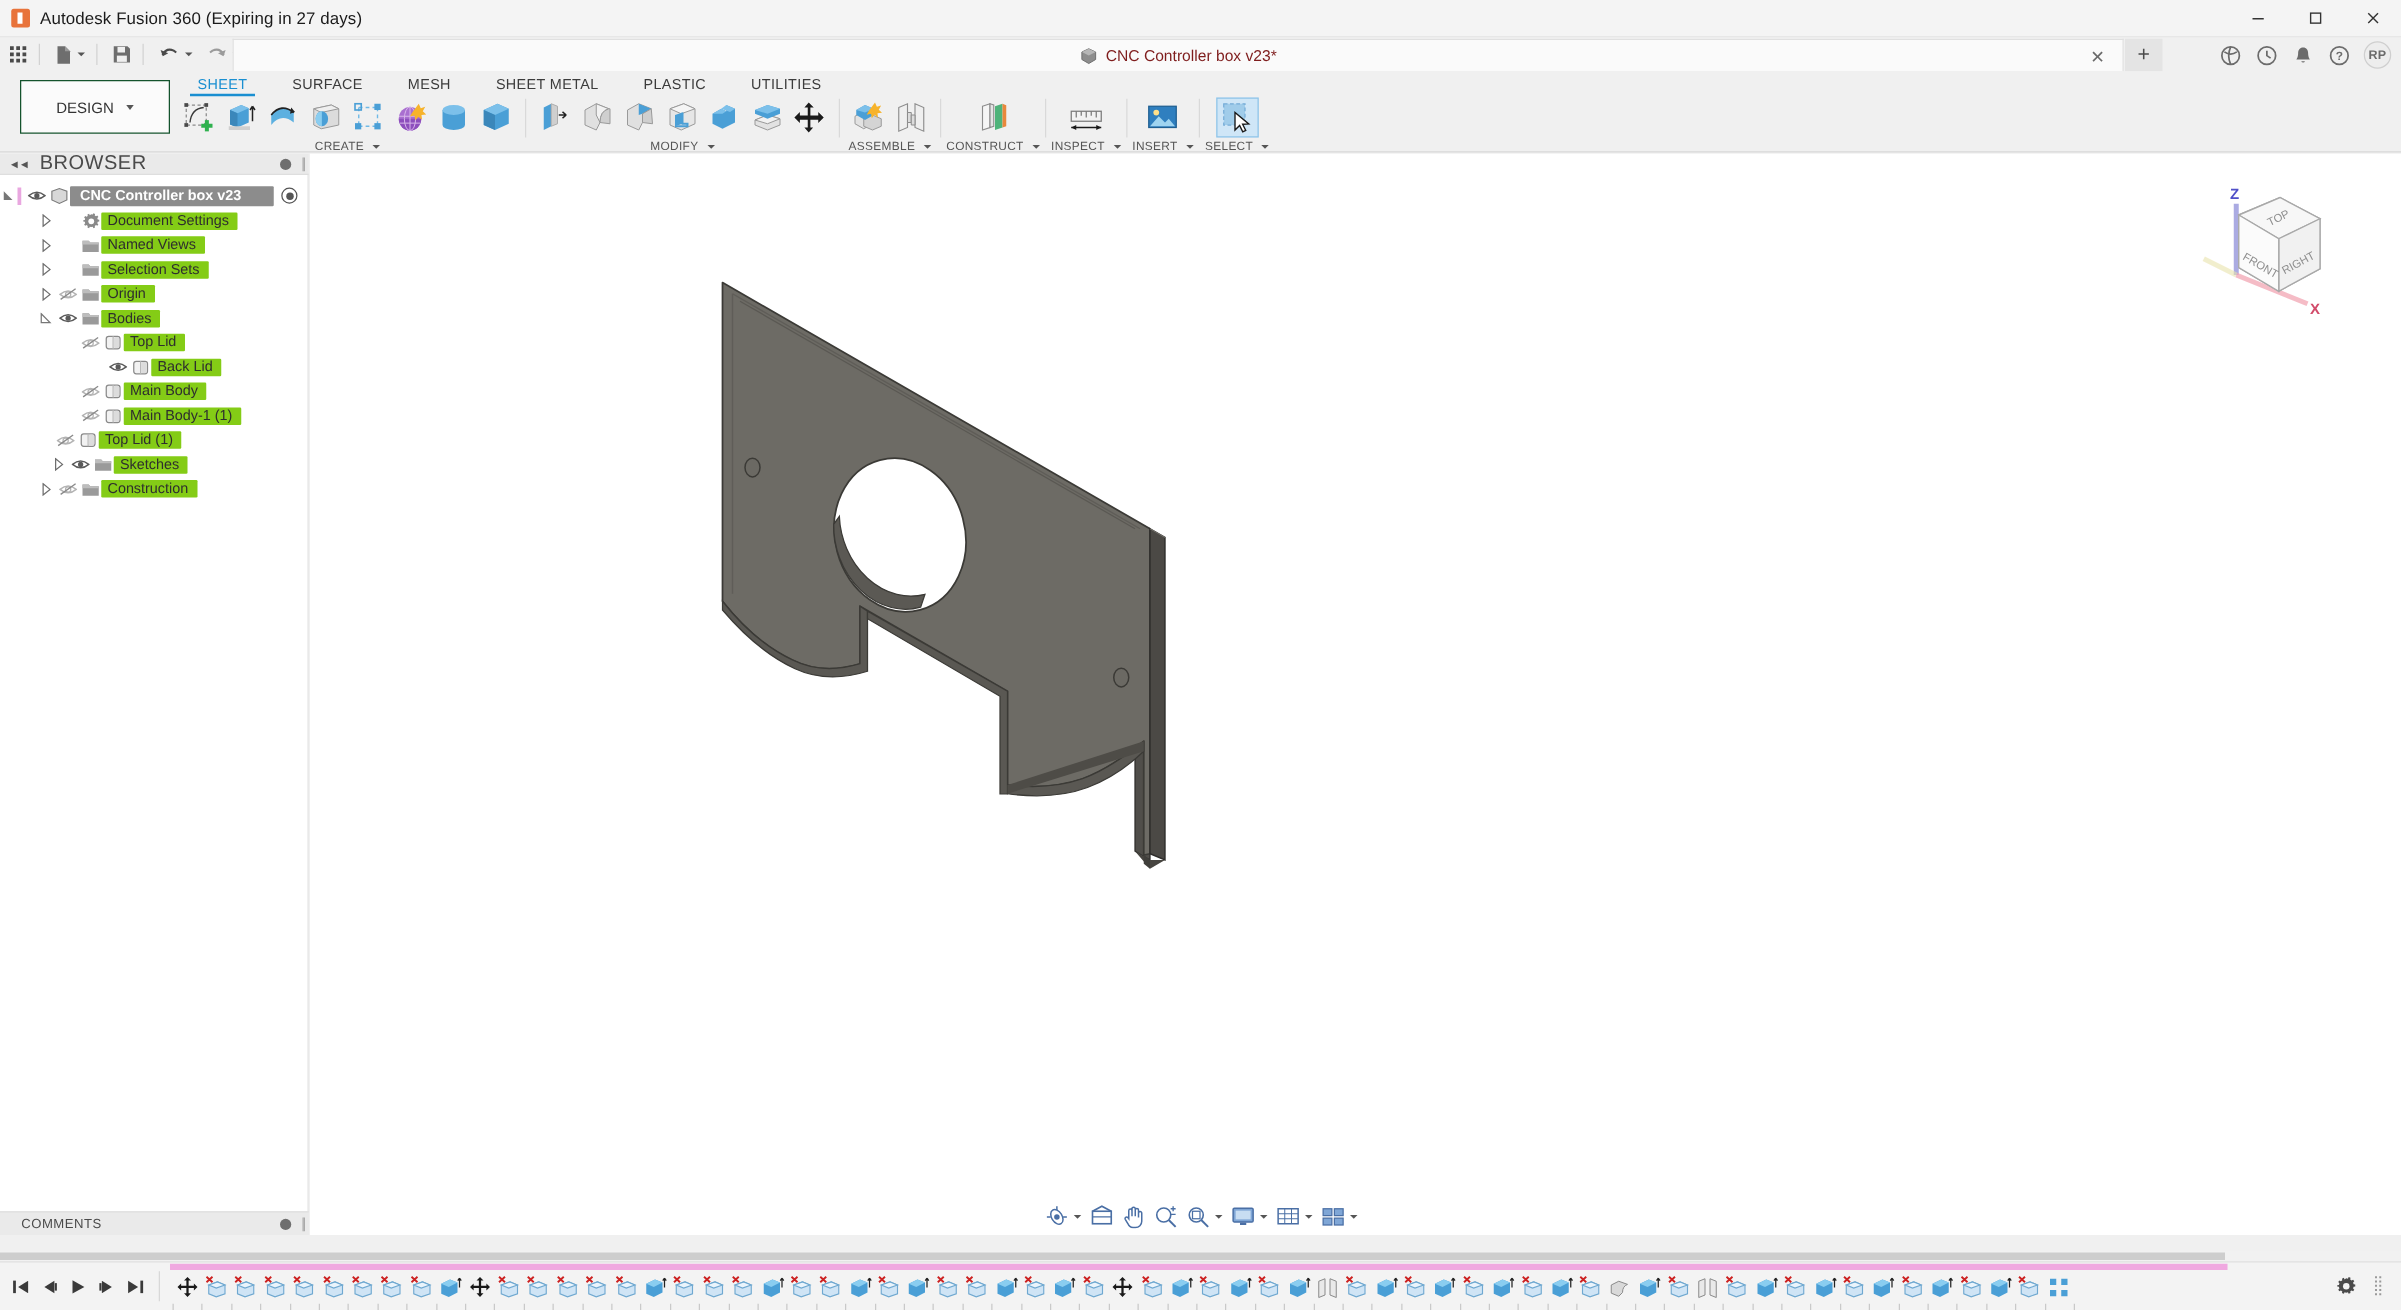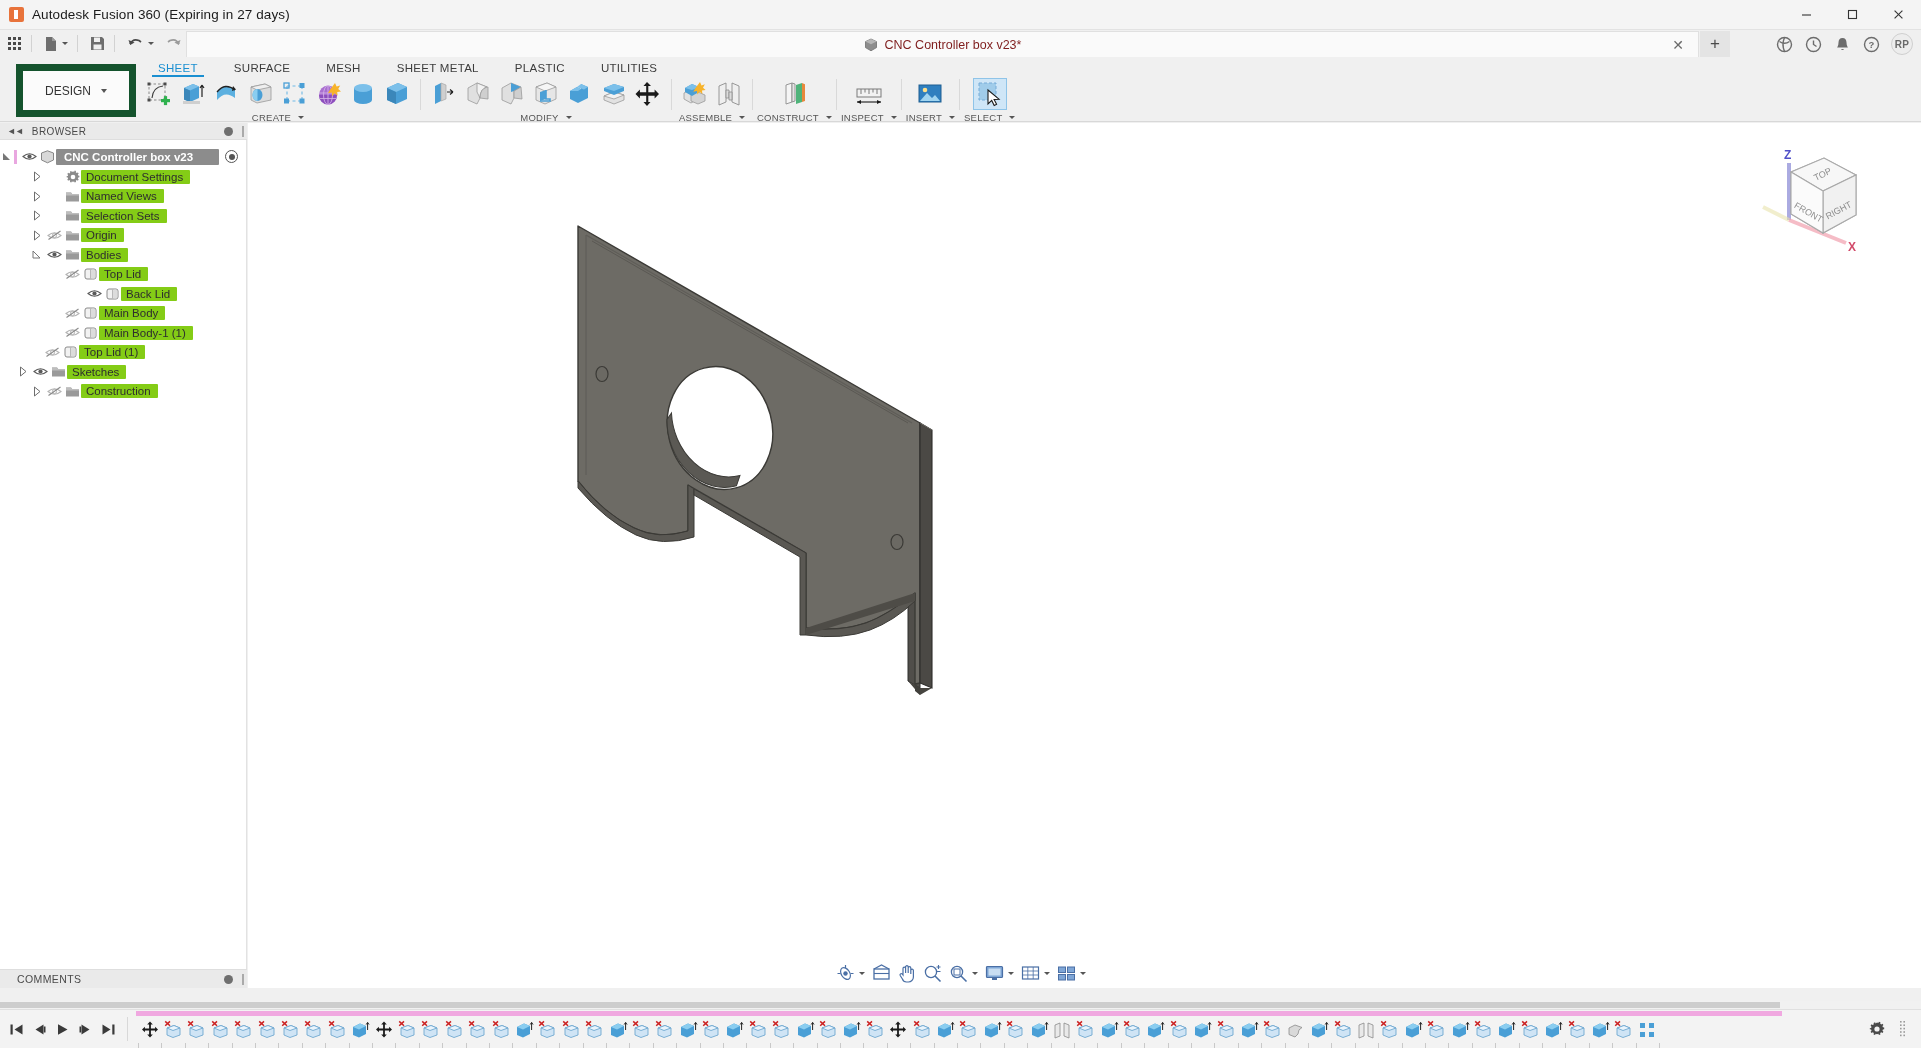--- a/index.html
+++ b/index.html
@@ -71,22 +71,22 @@
     font-size: 10px; color: #6a6a6a; display: flex; align-items: center; justify-content: center;
     letter-spacing: .3px; font-weight: 600; margin-left: 4px;
   }
 
   
   .ribbon {
     position: absolute; top: 57px; left: 0; width: 1921px; height: 65px;
     background: #f0f0f0; border-bottom: 1px solid #d8d8d8;
   }
   .ws-selector {
-    position: absolute; left: 16px; top: 7px; width: 120px; height: 53px;
-    background: #fbfbfb; border: 7px solid #14532d;
+    position: absolute; left: 16px; top: 7px; width: 120px; height: 43px;
+    background: #fbfbfb; border: 1px solid #14532d;
     display: flex; align-items: center; justify-content: center; gap: 6px;
   }
   .ws-selector span { font-size: 12px; color: #333; }
 
   .tabs { position: absolute; left: 140px; top: 0px; display: flex; align-items: flex-start; }
   .tab {
     padding: 5px 18px 3px; font-size: 11.5px; color: #3c3c3c; letter-spacing: .3px;
     position: relative;
   }
   .tab.active { color: #1a8fd1; }
@@ -105,21 +105,21 @@
   .ico { width: 34px; height: 32px; display: flex; align-items: center; justify-content: center; }
   .ico svg { display: block; }
   .ico.sel { background: #cfe6f7; border: 1px solid #8fc4e8; }
 
   
   .browser-hdr {
     position: absolute; left: 0; top: 123px; width: 247px; height: 17px;
     background: #eaeaea; border-bottom: 1px solid #dedede; display: flex; align-items: center;
   }
   .browser-hdr .collapse { margin-left: 7px; color: #555; font-size: 9px; letter-spacing: -1px; }
-  .browser-hdr .btxt { margin-left: 9px; font-size: 10px; color: #4a4a4a; letter-spacing: .4px; text-align: right; }
+  .browser-hdr .btxt { margin-left: 9px; font-size: 16px; color: #4a4a4a; letter-spacing: .4px; text-align: right; }
   .browser-hdr .dot {
     margin-left: auto; margin-right: 14px; width: 9px; height: 9px; border-radius: 50%;
     background: #6f6f6f;
   }
   .browser-hdr .grip { position: absolute; right: 3px; width: 2px; height: 11px; border-left: 1px solid #aaa; border-right: 1px solid #aaa; }
 
   .browser {
     position: absolute; left: 0; top: 140px; width: 247px; bottom: 60px;
     background: #fff; border-right: 1px solid #e2e2e2; padding-top: 6px;
     font-size: 11.5px; color: #2e2e2e; overflow: hidden;
@@ -781,21 +781,21 @@
       <span class="folder">
         <svg width="15" height="14" viewBox="0 0 15 14">
             <rect x="2" y="2" width="11" height="10" rx="2" fill="#f2f2f2" stroke="#8a8a8a" stroke-width="1"></rect>
             <path d="M7.5 2 v10" stroke="#b8b8b8" stroke-width="1"></path>
             <rect x="8" y="2.6" width="4.4" height="8.8" rx="1.5" fill="#dcdcdc"></rect>
           </svg>
       </span>
       <span class="tlabel">Top Lid (1)</span>
     </div>
 
-    <div class="tnode" style="padding-left:16px;">
+    <div class="tnode" style="padding-left:40px;">
       <span class="tw">
         <svg width="9" height="11" viewBox="0 0 9 11">
             <path d="M1.5 1 L7 5.5 L1.5 10Z" fill="none" stroke="#6e6e6e" stroke-width="1"></path>
           </svg>
       </span>
       <span class="eye">
         <svg width="15" height="11" viewBox="0 0 15 11">
             <path d="M1 5.5 Q7.5 0 14 5.5 Q7.5 11 1 5.5Z" fill="none" stroke="#5a5a5a" stroke-width="1.1"></path>
             <circle cx="7.5" cy="5.5" r="2.1" fill="#5a5a5a"></circle>
           </svg>

